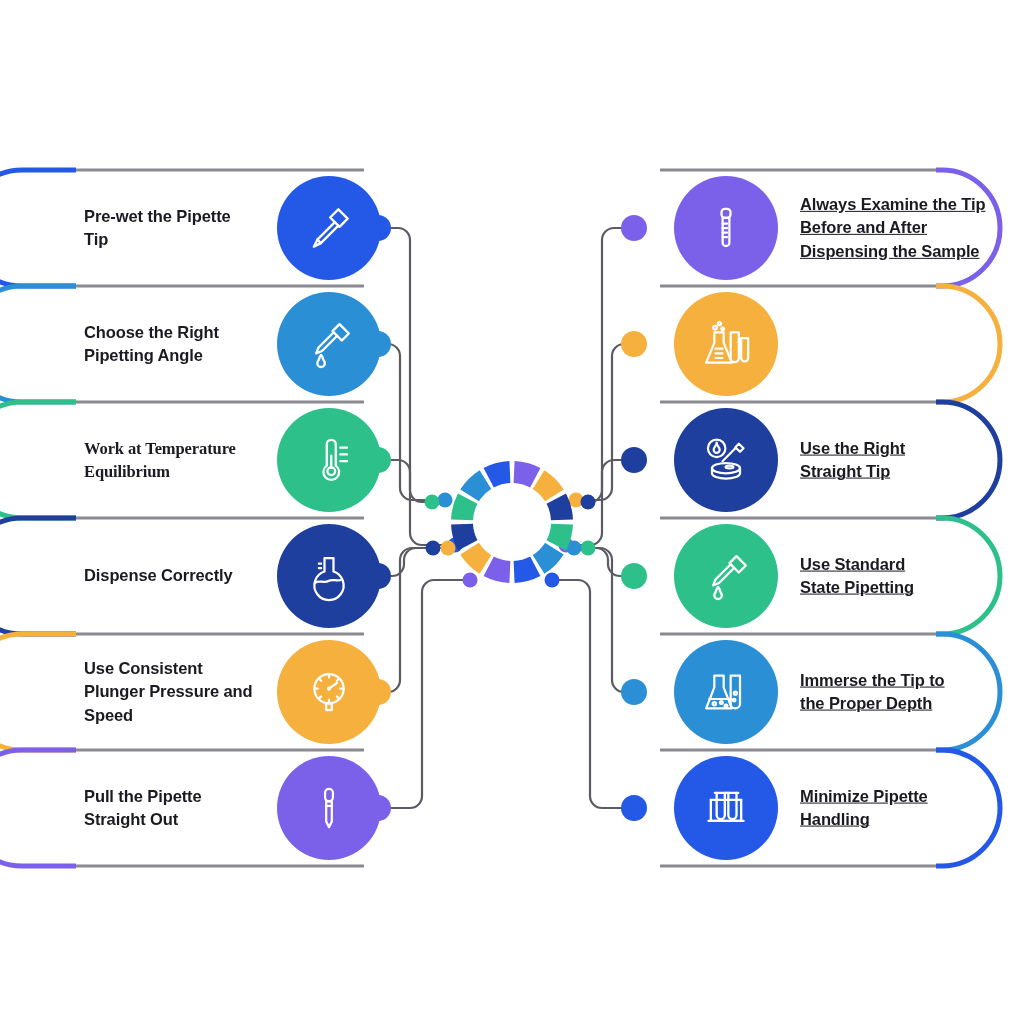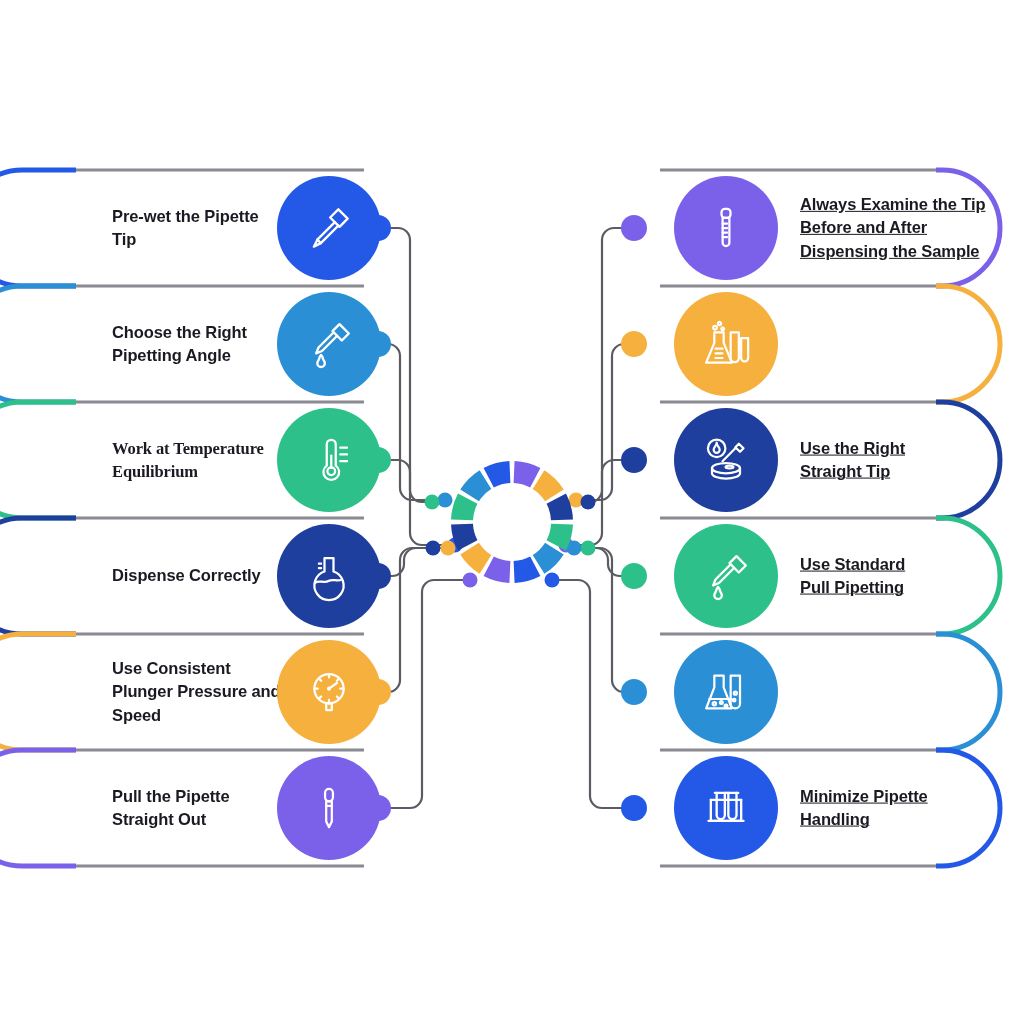--- a/index.html
+++ b/index.html
@@ -18,21 +18,21 @@
 
   .label{
     position:absolute;
     color:#1a1a22;
     font-weight:700;
     font-size:16.5px;
     line-height:1.42;
     letter-spacing:-0.1px;
     white-space:pre-line;
   }
-  .row.left .label{left:62px;width:190px;top:50%;transform:translateY(-50%);text-align:left;margin-left:28px;}
+  .row.left .label{left:62px;width:190px;top:50%;transform:translateY(-50%);text-align:left;}
   .row.right .label{left:140px;width:215px;top:50%;transform:translateY(-50%);text-align:left;text-decoration:underline;}
 
   .iconcircle{
     position:absolute;top:50%;transform:translateY(-50%);
     width:104px;height:104px;border-radius:50%;
     display:flex;align-items:center;justify-content:center;
   }
   .row.left .iconcircle{left:255px;}
   .row.right .iconcircle{left:14px;}
   .iconcircle svg{display:block;}
@@ -271,31 +271,33 @@
         <path d="M32 14L21 25"></path>
         <ellipse cx="24" cy="31" rx="12" ry="4.4"></ellipse>
         <path d="M12 31v4.5c0 2.4 5.4 4.4 12 4.4s12-2 12-4.4V31"></path>
         <ellipse cx="27" cy="30" rx="3.4" ry="1.2"></ellipse>
       </svg>
     </div>
   </div>
 
   <div class="row right" style="left:660px;top:516px;width:290px;">
     <div class="label">Use Standard
-Pull Pipetting</div>
+State Pipetting</div>
     <div class="iconcircle" style="background:#2ec08b;">
       <svg width="56" height="56" viewBox="0 0 48 48" fill="none" stroke="#fff" stroke-width="2" stroke-linecap="round" stroke-linejoin="round">
         <path d="M33 7 l8 8 -6 6 -8-8z"></path>
         <path d="M27 15 L15 27 l-2 5 5-2 12-12"></path>
         <path d="M16 35 c0 2.5-2 3.5-2 5.5a3.2 3.2 0 0 0 6.4 0c0-2-2-3-2-5.5 l-1.2-1.6z"></path>
       </svg>
     </div>
   </div>
 
   <div class="row right" style="left:660px;top:632px;width:290px;">
+    <div class="label">Immerse the Tip to
+the Proper Depth</div>
     <div class="iconcircle" style="background:#2b8fd6;">
       <svg width="56" height="56" viewBox="0 0 48 48" fill="none" stroke="#fff" stroke-width="1.9" stroke-linecap="round" stroke-linejoin="round">
         <path d="M14 10h8v10l7 18H7l7-18z"></path>
         <path d="M9.6 30h18.8"></path>
         <circle cx="14" cy="34" r="1.4"></circle>
           <circle cx="20" cy="33" r="1.2"></circle>
           <circle cx="24" cy="36" r="1.2"></circle>
         <path d="M28 10h8v24a4 4 0 0 1-8 0z"></path>
         <circle cx="32" cy="25" r="1.3"></circle>
           <circle cx="31" cy="31" r="1.1"></circle>

